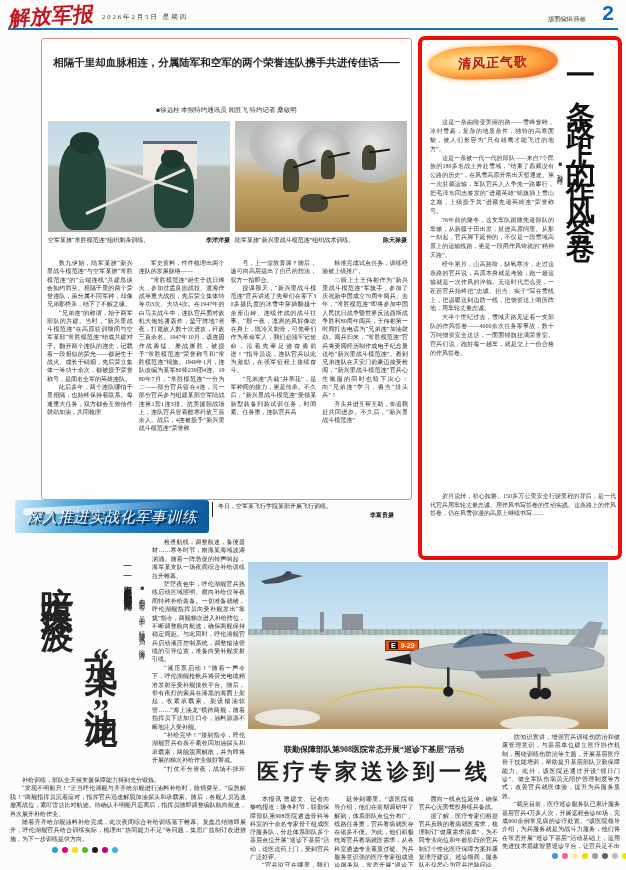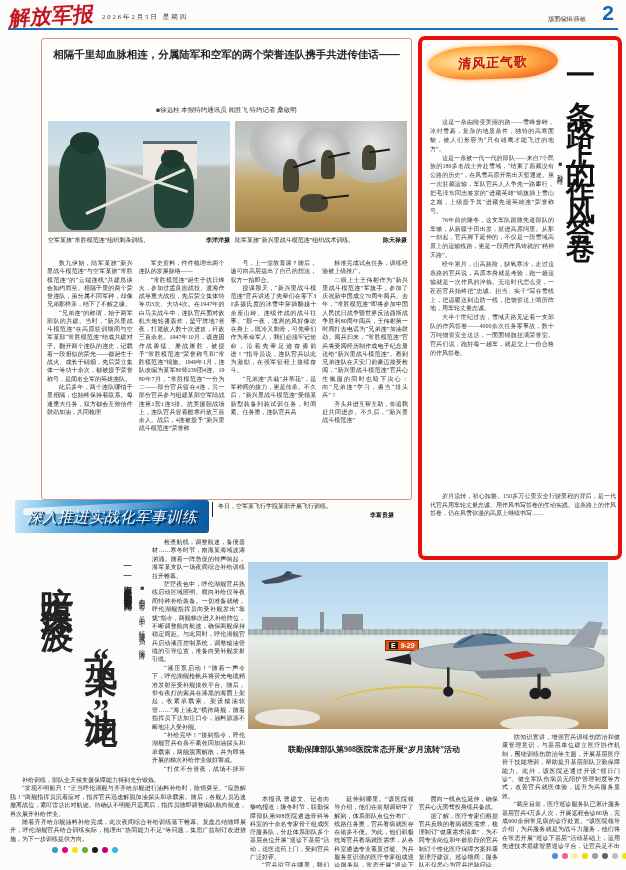--- a/index.html
+++ b/index.html
@@ -16,21 +16,21 @@
   .section-title { position:absolute; left:0; right:0; top:3px; text-align:center;
     font-size:20px; font-weight:900; letter-spacing:16px; font-family:"Liberation Sans",sans-serif; }
   .editor { position:absolute; right:40px; top:15px; font-size:6px; color:#333; }
   .page-num { position:absolute; right:12px; top:1px; font-size:21px; font-weight:900;
     color:#1466ad; font-family:"Liberation Sans",sans-serif; }
   .head-rule { position:absolute; left:8px; right:8px; top:28px; height:2px; background:#1a6fb5; }
 
   
   .main-box { position:absolute; left:41px; top:38px; width:371px; height:462px;
     border:1px solid #d98f8f; border-radius:3px; background:#fffefd; }
-  .main-kicker { position:absolute; left:0; right:0; top:9px; text-align:center;
+  .main-kicker { position:absolute; left:0; right:0; top:17px; text-align:center;
     font-size:10.5px; font-weight:bold; font-family:"Liberation Sans",sans-serif; }
   .main-headline { position:absolute; left:0; right:0; top:24px; text-align:center;
     font-size:30px; font-weight:900; letter-spacing:2px; font-family:"Liberation Sans",sans-serif; }
   .main-byline { position:absolute; left:0; right:0; top:67px; text-align:center; font-size:6.5px; color:#333; }
   .photo { position:absolute; overflow:hidden; border-radius:1px; }
   .photo-l { left:6px; top:82px; width:182px; height:111px; }
   .photo-r { left:193px; top:82px; width:172px; height:111px; }
   .cap-row { position:absolute; top:197px; font-size:6px; color:#222; line-height:1.4; }
   .cap-l { left:6px; width:182px; }
   .cap-r { left:193px; width:172px; }
@@ -287,21 +287,22 @@
       <circle cx="246" cy="119" r="9" fill="#1d1f22"></circle>
       <circle cx="262" cy="119" r="9" fill="#1d1f22"></circle>
     </svg>
   </div>
 
   <div class="med">
     <div class="med-col4 txt">
         <p>防知识宣讲，增强官兵训练伤防治和健康管理意识，与基层单位建立医疗协作机制，围绕训练伤防治等主题，开展基层医疗骨干技能培训，帮助提升基层部队卫勤保障能力。此外，该医院还通过开设“假日门诊”、健全军队伤病员无陪护管理制度等方式，改善官兵就医体验，提升为兵服务质效。</p>
         <p>“截至目前，医疗巡诊服务队已累计服务基层官兵4万多人次，开展远程会诊60场，完成600余例常见病的诊疗处置。”该医院领导介绍，为兵服务就是为战斗力服务，他们将在常态开展“巡诊下基层”活动基础上，运用先进技术搭建智慧巡诊平台，让官兵足不出营就能享受到优质医疗资源。</p>
       </div>
-    <div class="med-kicker">联勤保障部队第908医院常态开展“岁月流转”活动</div>
+    <div class="med-kicker">联勤保障部队第908医院常态开展“巡诊下基层”活动</div>
+    <div class="med-headline">医疗专家送诊到一线</div>
     <div class="med-body">
       <div class="col txt">
           <p>本报讯 曹建文、记者向黎鸣报道：隆冬时节，联勤保障部队第908医院遴选骨科等科室的十余名专家骨干组成医疗服务队，分赴体系部队多个基层点位开展“巡诊下基层”活动，送医送药上门，受到官兵广泛好评。</p>
           <p>“官兵驻守在哪里，我们的服务就</p>
         </div>
       <div class="col txt">
           <p>延伸到哪里。”该医院领导介绍，他们在前期调研中了解到，体系部队点位分布广、线路任务重，官兵看病就医存在诸多不便。为此，他们积极统筹官兵看病就医需求，从各科室遴选专业素质过硬、为兵服务意识强的医疗专家组成巡诊服务队，常态开展“巡诊下基层”活动，推动优质医疗资源向基层点位延伸</p>
         </div>
       <div class="col txt">
           <p>面向一线点位延伸，确保官兵心无旁骛投身练兵备战。</p>

